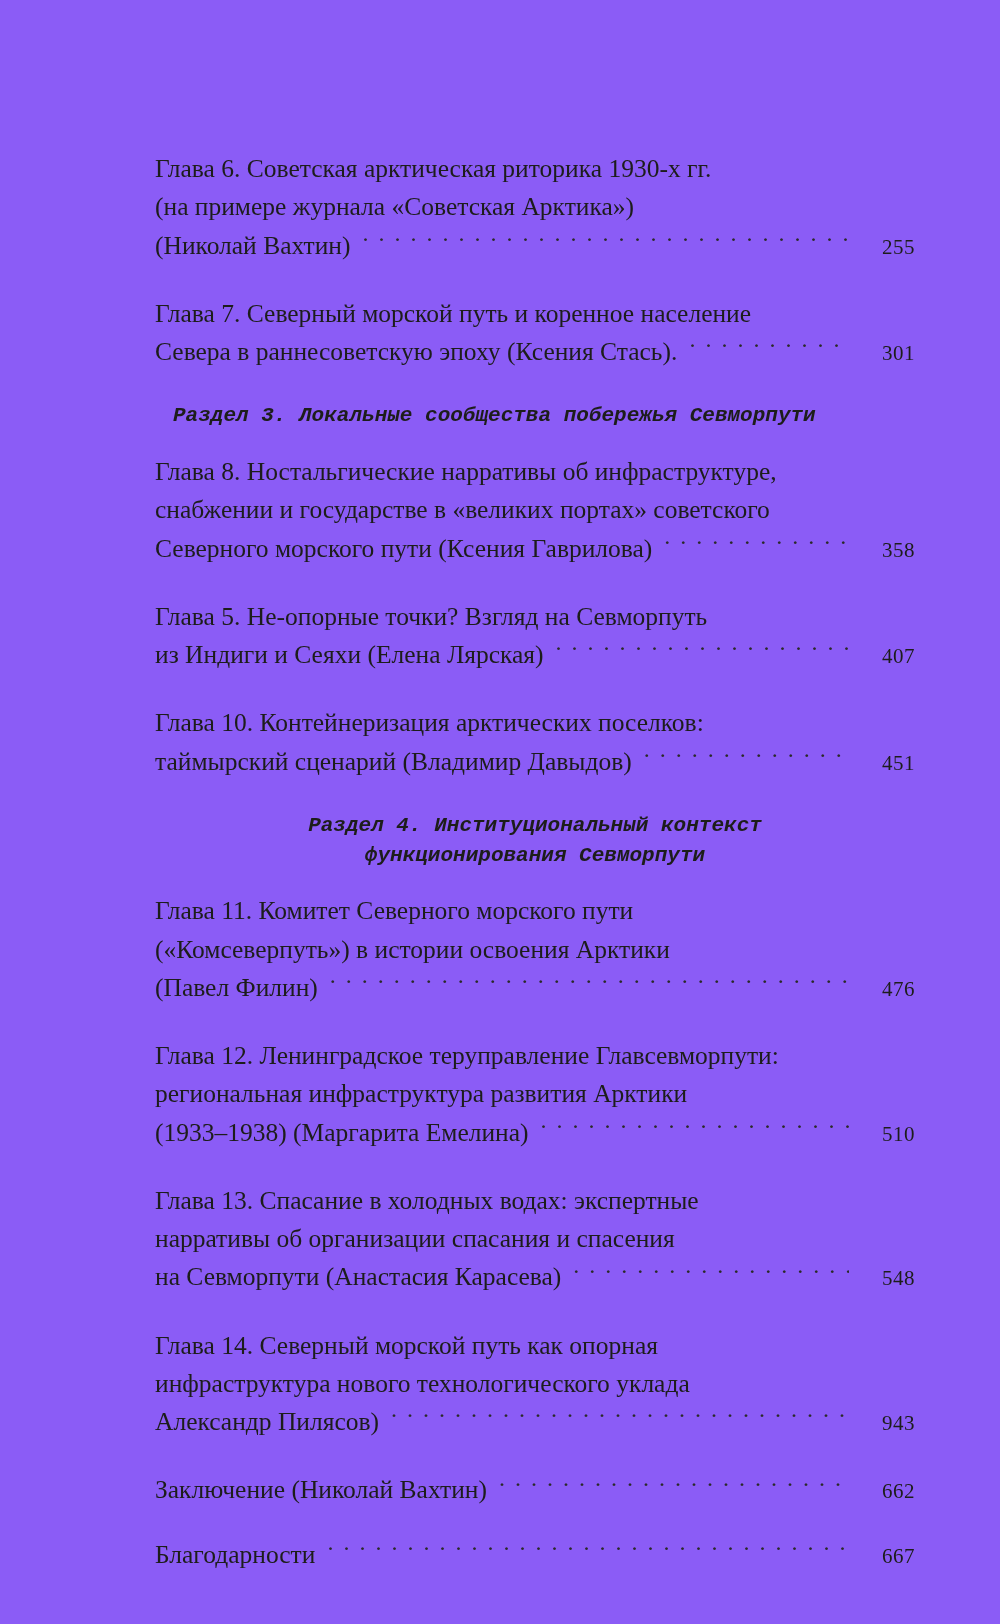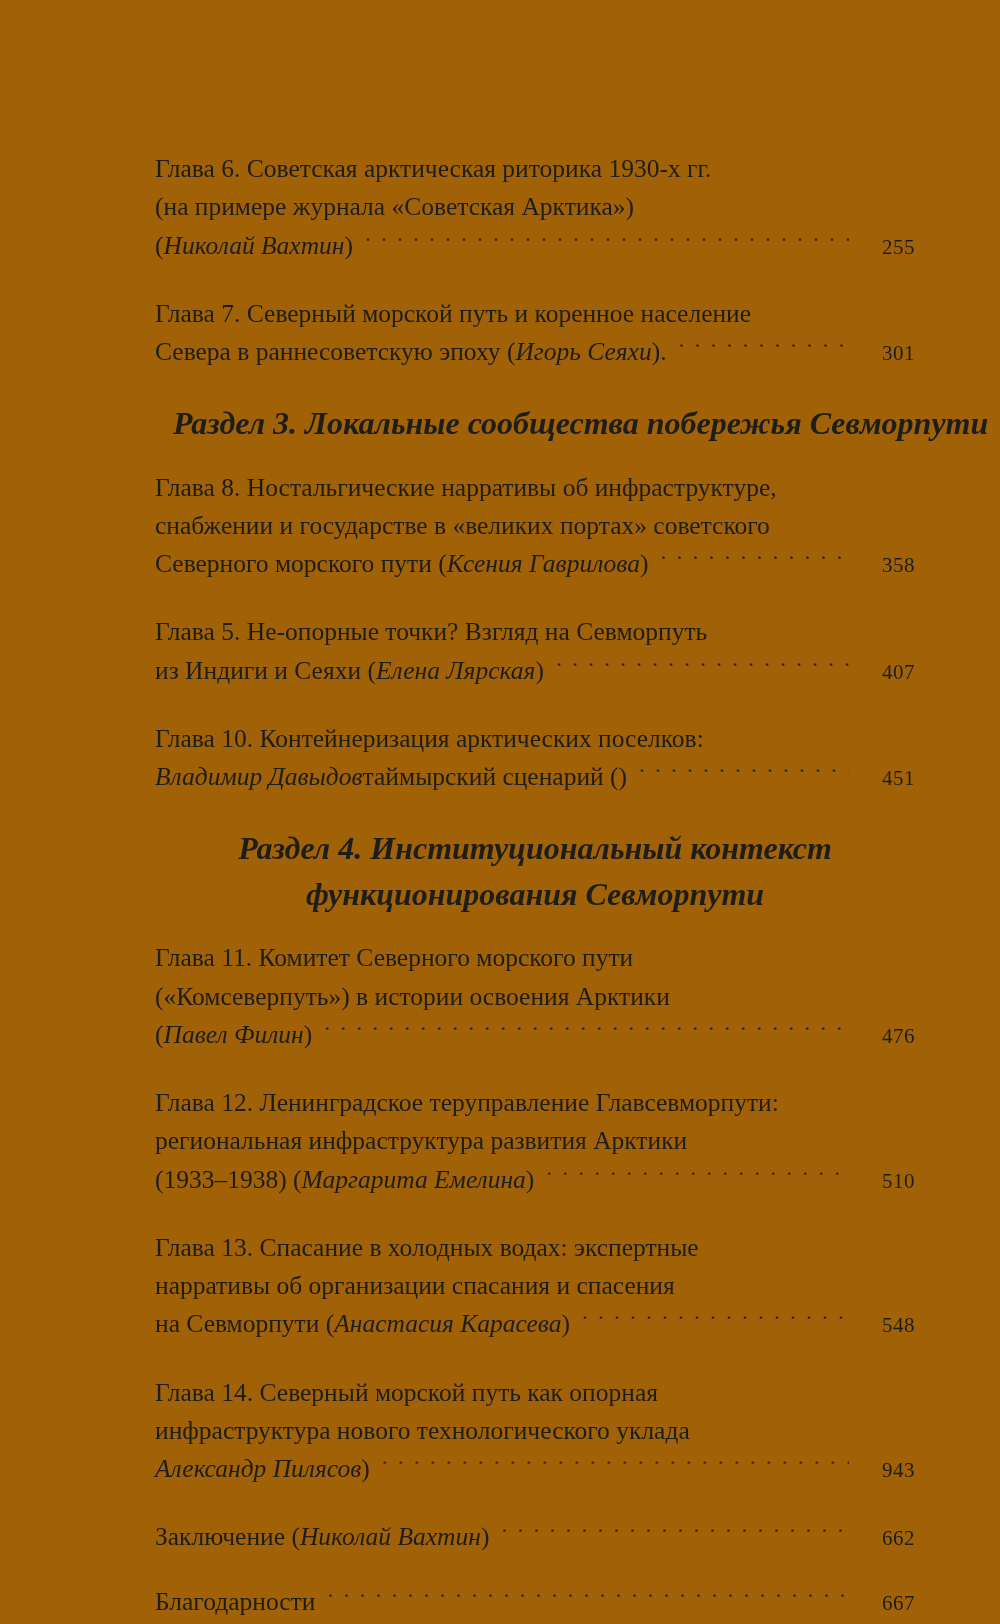--- a/index.html
+++ b/index.html
@@ -11,21 +11,21 @@
     width: 1000px;
     height: 1624px;
     font-family: "Liberation Serif", serif;
     color: #1d1d1b;
     overflow: hidden;
   }
   .page {
     position: relative;
     width: 1000px;
     height: 1624px;
-    background: #a16207;
+    background: #8b5cf6;
   }
   .content {
     position: absolute;
     left: 155px;
     top: 150px;
     width: 760px;
   }
   .entry {
     margin-bottom: 30px;
     font-size: 25.5px;
@@ -34,21 +34,21 @@
   .entry .line {
     display: block;
     white-space: nowrap;
   }
   .entry .last-line {
     display: flex;
     align-items: baseline;
     white-space: nowrap;
   }
   .txt { flex: 0 0 auto; }
-  .ital { font-style: italic; }
+  .ital { }
   .leader {
     flex: 1 1 auto;
     margin: 0 10px 0 12px;
     position: relative;
     height: 1em;
     overflow: hidden;
     min-width: 20px;
   }
   .leader::before {
     content: ".  .  .  .  .  .  .  .  .  .  .  .  .  .  .  .  .  .  .  .  .  .  .  .  .  .  .  .  .  .  .  .  .  .  .  .  .  .  .  .  .  .  .  .  .  .  .  .";
@@ -63,24 +63,25 @@
   .pageno {
     flex: 0 0 auto;
     width: 56px;
     text-align: right;
     letter-spacing: 0.5px;
     font-size: 21px;
   }
   .section-head {
     font-weight: bold;
     font-style: italic;
-    font-size: 32px;
+    font-size: 21px;
     line-height: 1.42;
     margin-top: 15px;
     margin-bottom: 22px;
+    font-family: Liberation Mono, monospace;
   }
   .section-head .sline {
     display: block;
     white-space: nowrap;
   }
   .sec3 { text-align: left; padding-left: 18px; }
   .sec4 { text-align: center; }
   .tail {
   }
   .tail .entry { margin-bottom: 26px; }
@@ -102,21 +103,21 @@
           <span class="txt">)</span>
           <span class="leader"></span>
           <span class="pageno">255</span>
         </span>
       </div>
 
       <div class="entry">
         <span class="line">Глава 7. Северный морской путь и коренное население</span>
         <span class="last-line">
           <span class="txt">Севера в раннесоветскую эпоху (</span>
-          <span class="txt ital">Игорь Сеяхи</span>
+          <span class="txt ital">Ксения Стась</span>
           <span class="txt">).</span>
           <span class="leader"></span>
           <span class="pageno">301</span>
         </span>
       </div>
 
     </div>
 
     <div class="section-head sec3">
       <span class="sline">Раздел 3. Локальные сообщества побережья Севморпути</span>
@@ -143,22 +144,22 @@
           <span class="txt ital">Елена Лярская</span>
           <span class="txt">)</span>
           <span class="leader"></span>
           <span class="pageno">407</span>
         </span>
       </div>
 
       <div class="entry">
         <span class="line">Глава 10. Контейнеризация арктических поселков:</span>
         <span class="last-line">
+          <span class="txt">таймырский сценарий (</span>
           <span class="txt ital">Владимир Давыдов</span>
-          <span class="txt">таймырский сценарий (</span>
           <span class="txt">)</span>
           <span class="leader"></span>
           <span class="pageno">451</span>
         </span>
       </div>
 
     </div>
 
     <div class="section-head sec4">
       <span class="sline">Раздел 4. Институциональный контекст</span>

